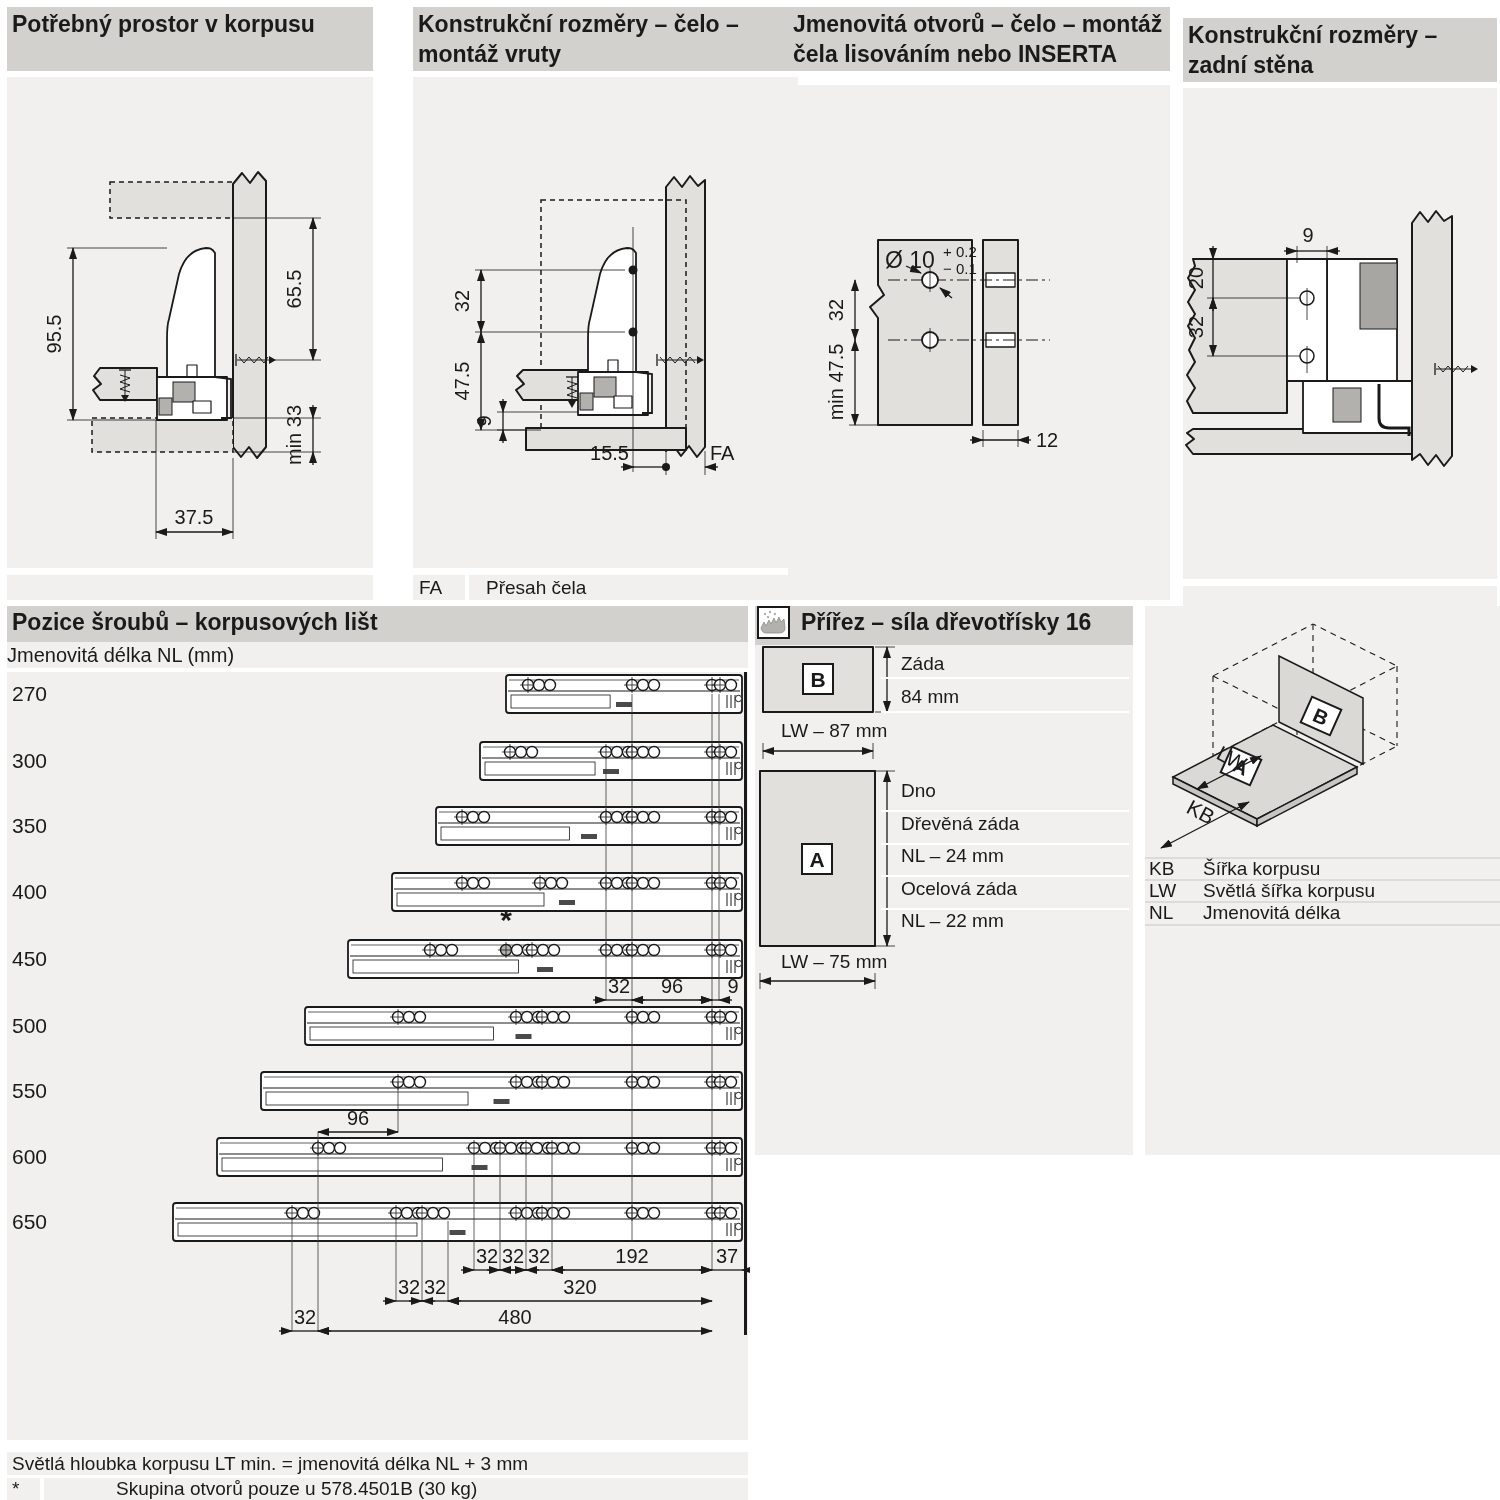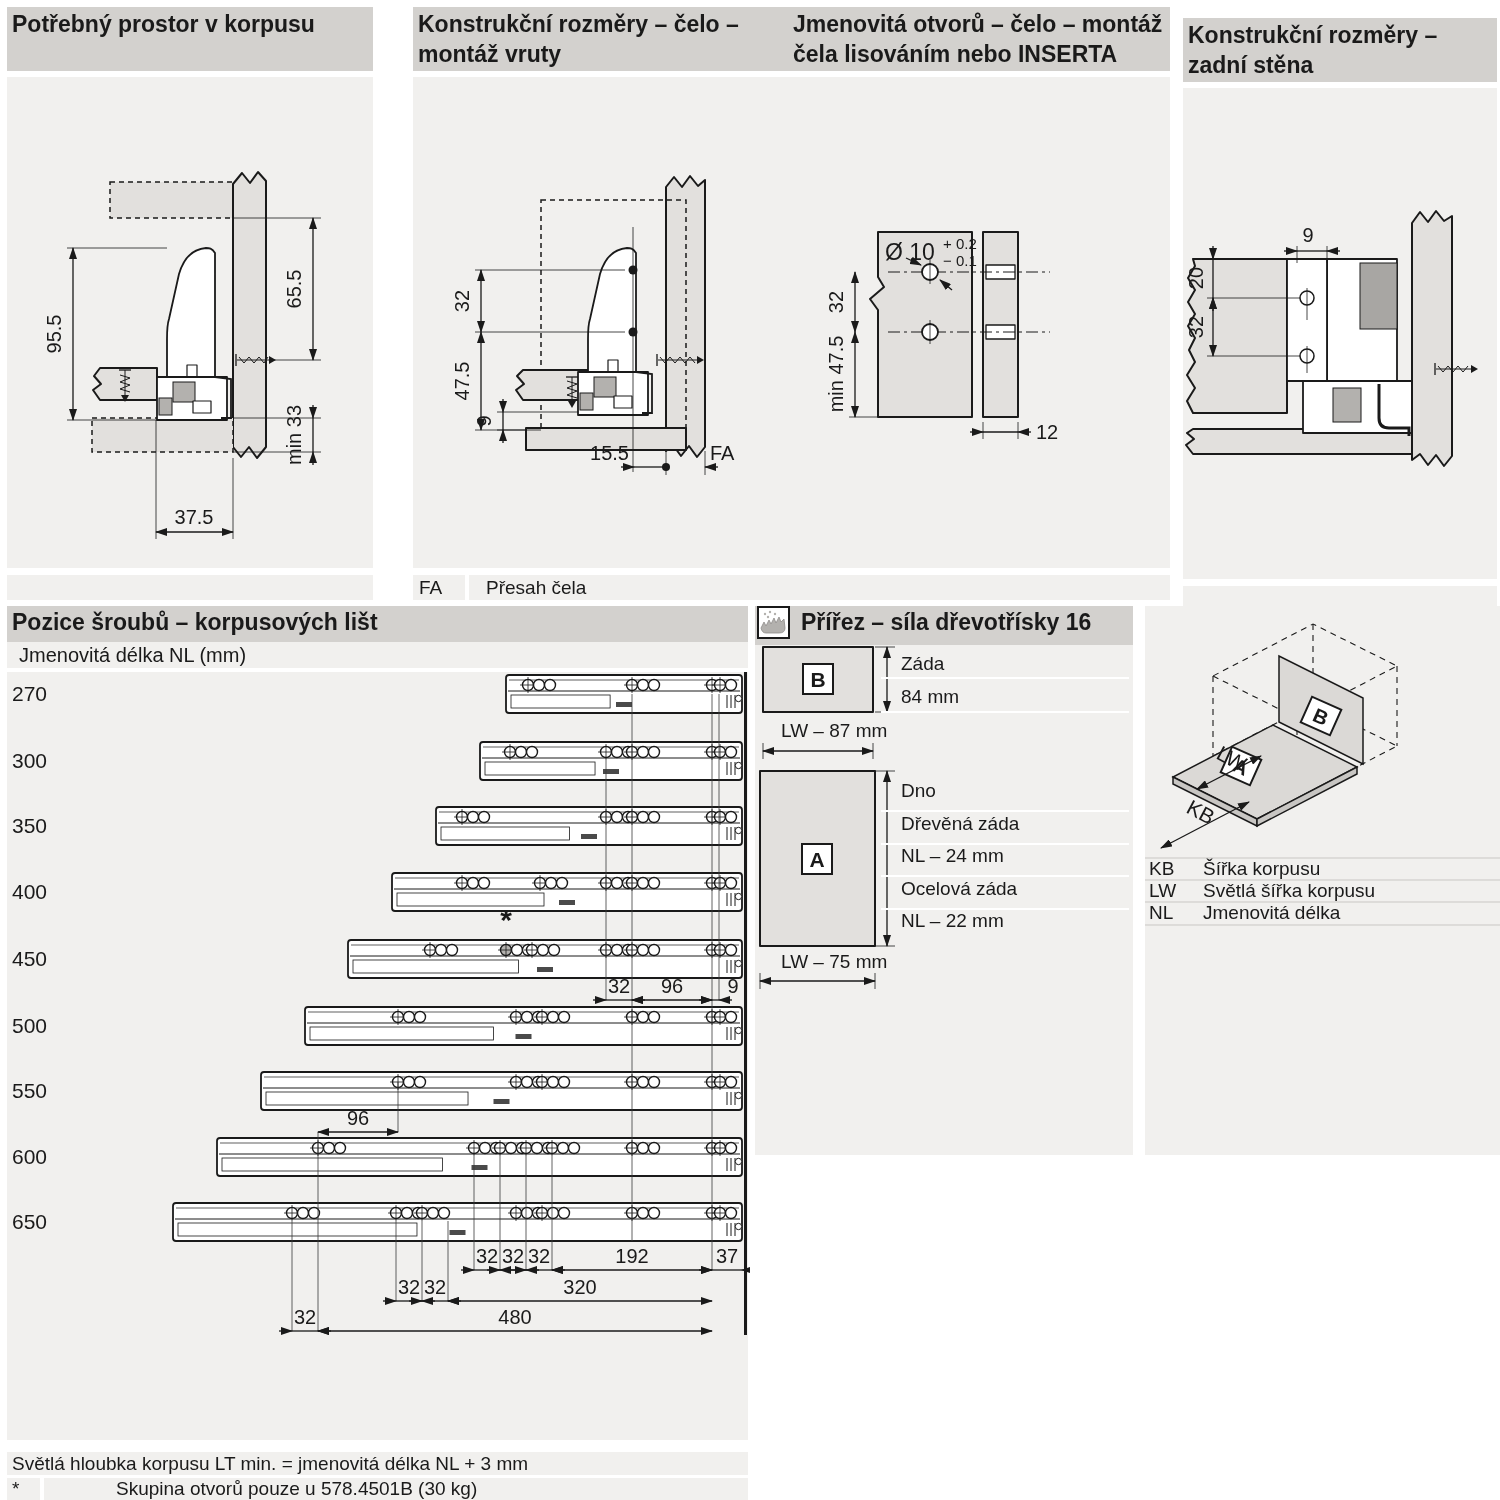--- a/index.html
+++ b/index.html
@@ -139,21 +139,21 @@
         <text x="216" y="383" text-anchor="end" class="dlab">15.5</text>
         <text x="297" y="383" text-anchor="start" class="dlab">FA</text>
       </svg>
     </div>
     <div class="abs strip" style="left:0;top:568px;width:52px;height:25px;padding-left:6px;">FA</div>
     <div class="abs strip" style="left:56px;top:568px;width:329px;height:25px;padding-left:17px;">Přesah čela</div>
   </div>
 
   <div class="abs" style="left:788px;top:7px;width:382px;height:593px;">
     <div class="abs bar" style="left:0;top:0;width:382px;height:64px;">Jmenovitá otvorů – čelo – montáž čela lisováním nebo INSERTA</div>
-    <div class="abs bodyp" style="left:0;top:70px;width:382px;height:491px;">
+    <div class="abs bodyp" style="left:0;top:78px;width:382px;height:491px;">
       <svg width="382" height="491" viewBox="0 0 382 491">
         <defs>
             <marker id="ar3" markerWidth="12" markerHeight="8" refX="11" refY="4" orient="auto-start-reverse" markerUnits="userSpaceOnUse">
               <path d="M0,0 L12,4 L0,8 Z" fill="#1a1a1a"></path>
             </marker>
           </defs>
         <path d="M90,155 L184,155 L184,340 L90,340 L90,233 L82,222 L96,210 L90,200 Z" class="plate"></path>
         <rect x="195" y="155" width="35" height="185" class="plate"></rect>
         <rect x="198" y="188" width="29" height="14" class="wht" style="stroke-width:1.3"></rect>
         <rect x="198" y="248" width="29" height="14" class="wht" style="stroke-width:1.3"></rect>
@@ -227,21 +227,21 @@
         <line x1="30" y1="223" x2="30" y2="210" class="dim" marker-end="url(#ar4)"></line>
         <text transform="rotate(-90 20 190)" x="20" y="190" text-anchor="middle" class="dlab">20</text>
         <line x1="30" y1="210" x2="30" y2="268" class="dim" marker-start="url(#ar4)" marker-end="url(#ar4)"></line>
         <text transform="rotate(-90 20 239)" x="20" y="239" text-anchor="middle" class="dlab">32</text>
       </svg>
     </div>
     <div class="abs strip" style="left:0;top:568px;width:314px;height:25px;"></div>
   </div>
 
   <div class="abs bar bar1" style="left:7px;top:606px;width:741px;">Pozice šroubů – korpusových lišt</div>
-  <div class="abs strip" style="left:7px;top:642px;width:741px;height:26px;padding-left:12px;font-size:20px;line-height:26px;">Jmenovitá délka NL (mm)</div>
+  <div class="abs strip" style="left:7px;top:642px;width:741px;height:26px;padding-left:0;font-size:20px;line-height:26px;">Jmenovitá délka NL (mm)</div>
   <div class="abs bodyp" style="left:7px;top:672px;width:741px;height:768px;"></div>
   <svg id="screw-svg" class="abs" style="left:0;top:672px;" width="750" height="768" viewBox="0 672 750 768">
       <defs>
         <marker id="arS" markerWidth="12" markerHeight="8" refX="11" refY="4" orient="auto-start-reverse" markerUnits="userSpaceOnUse">
           <path d="M0,0 L12,4 L0,8 Z" fill="#1a1a1a"></path>
         </marker>
       </defs>
       <g>
         <rect x="506" y="675" width="236" height="38" rx="3" fill="#fff" stroke="#1a1a1a" stroke-width="1.8"></rect>
         <line x1="509" y1="680" x2="739" y2="680" stroke="#1a1a1a" stroke-width="0.7"></line>

